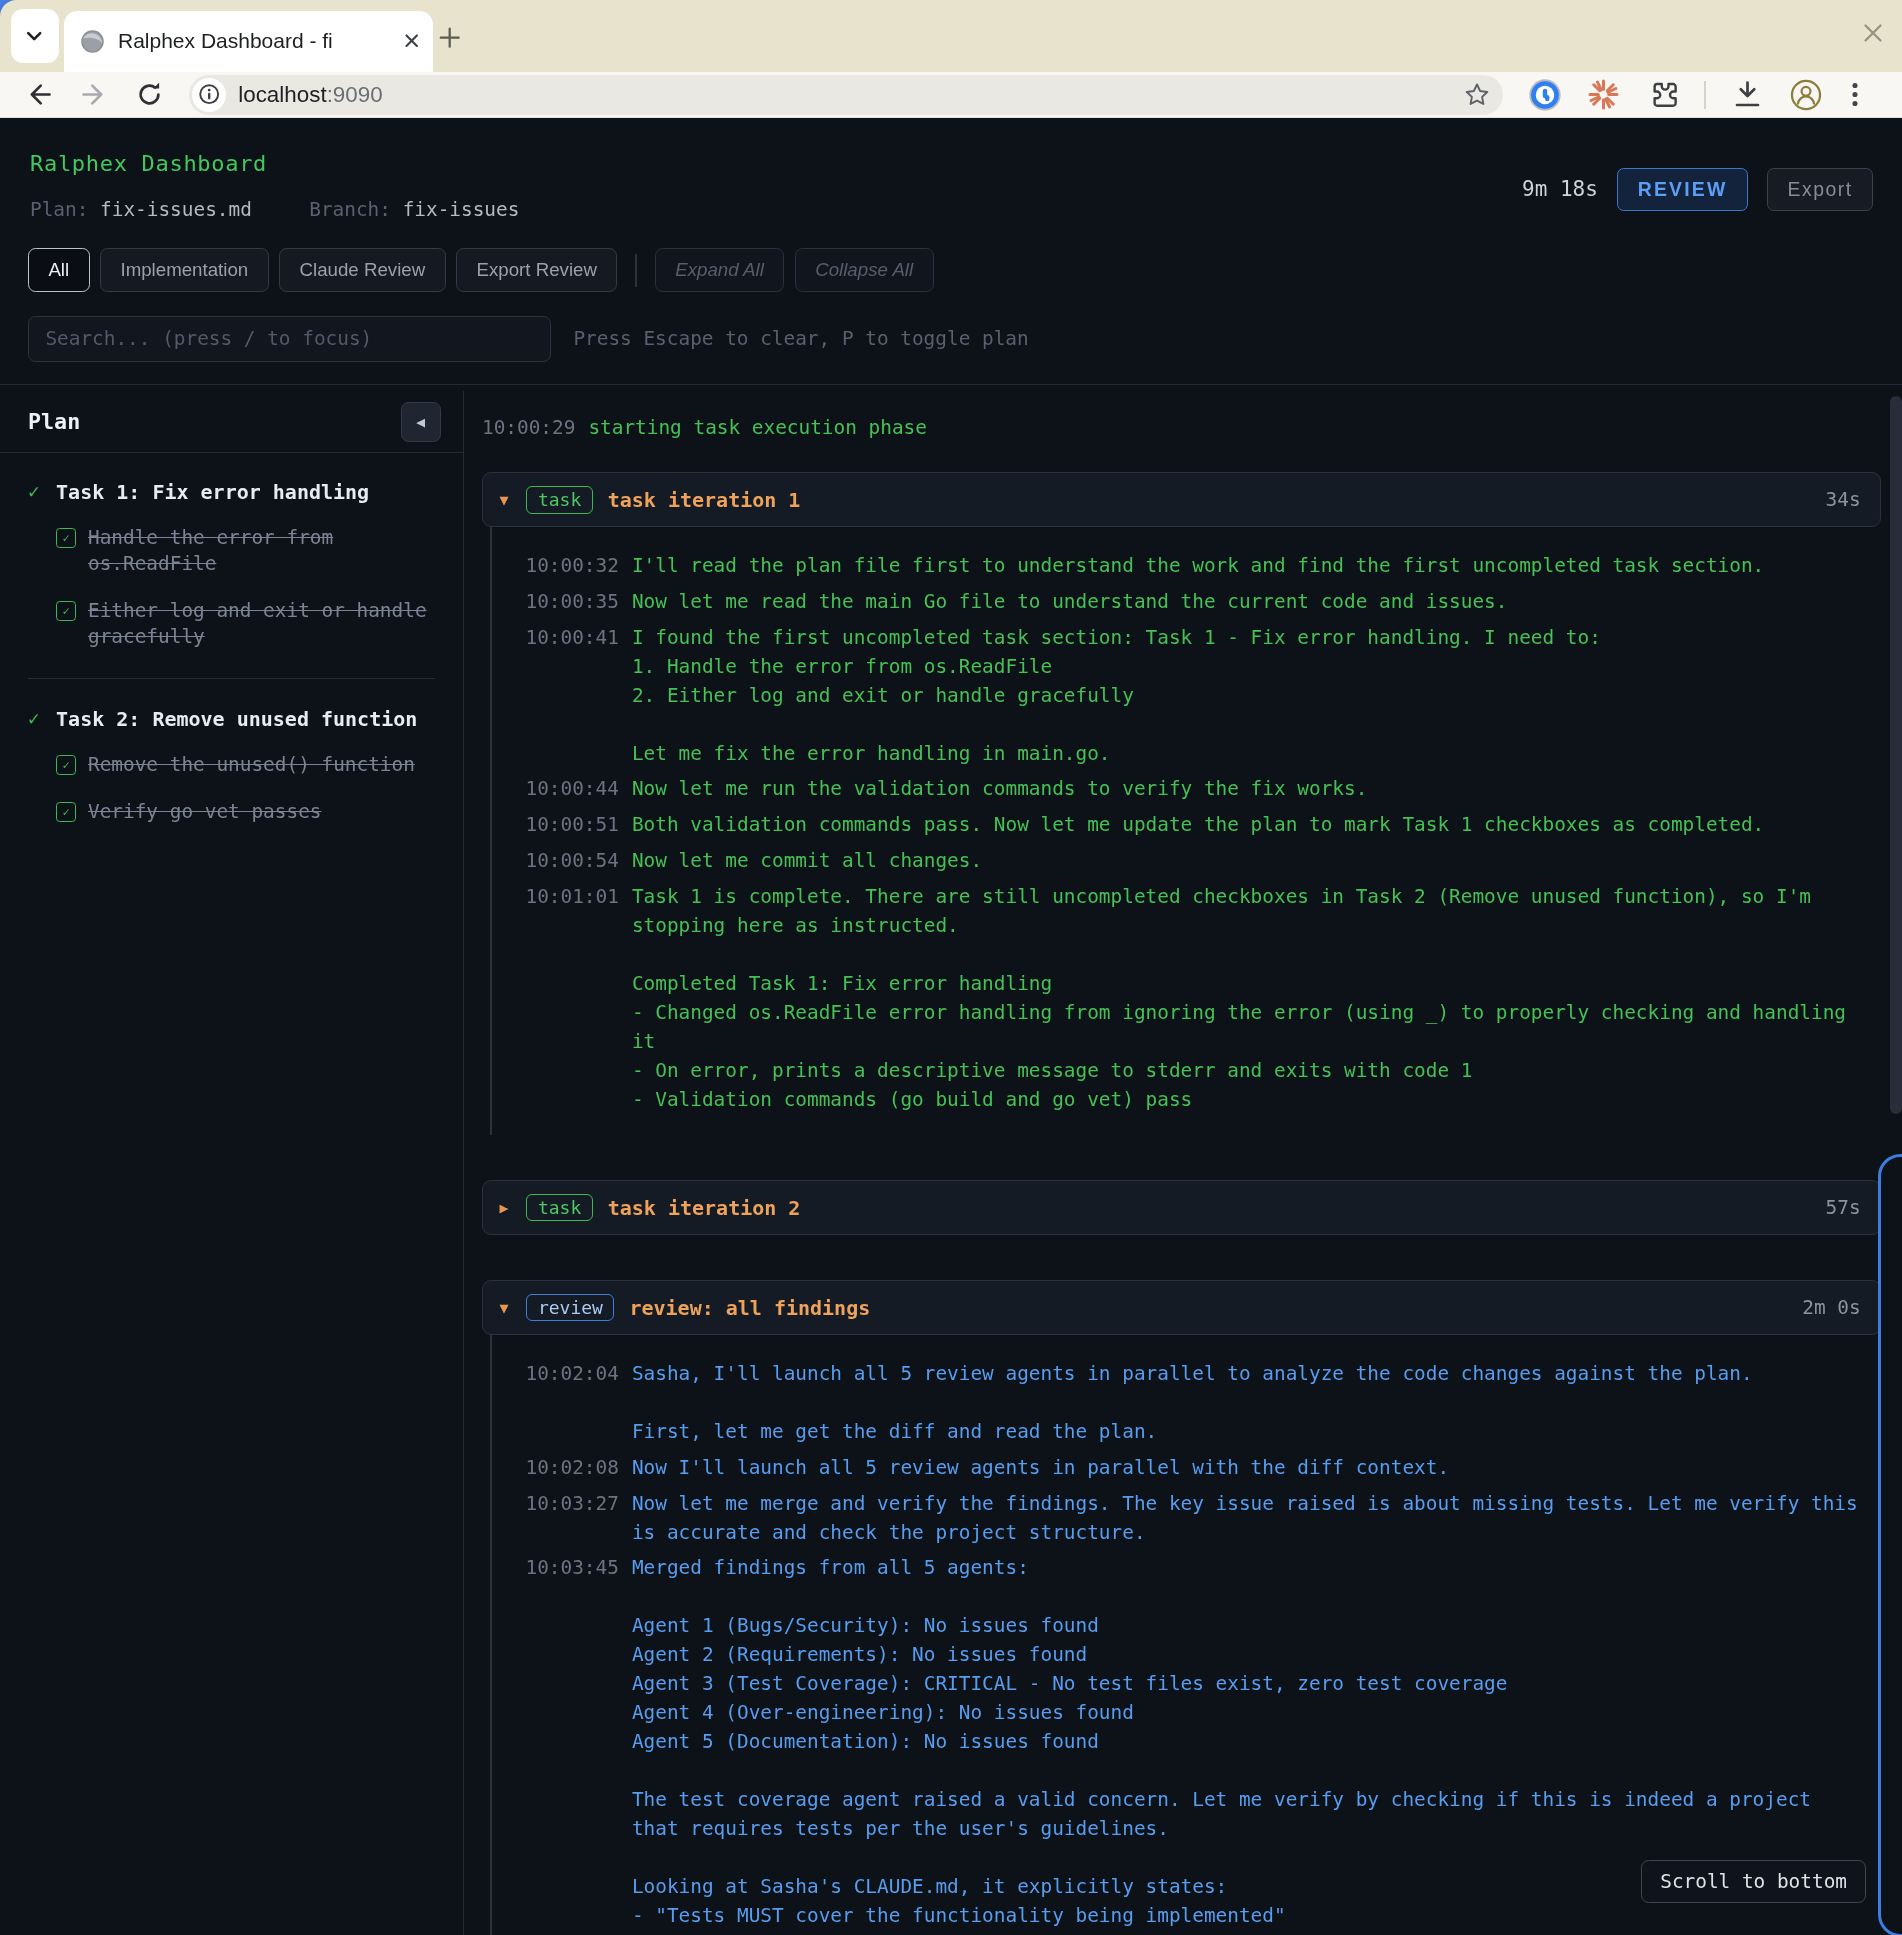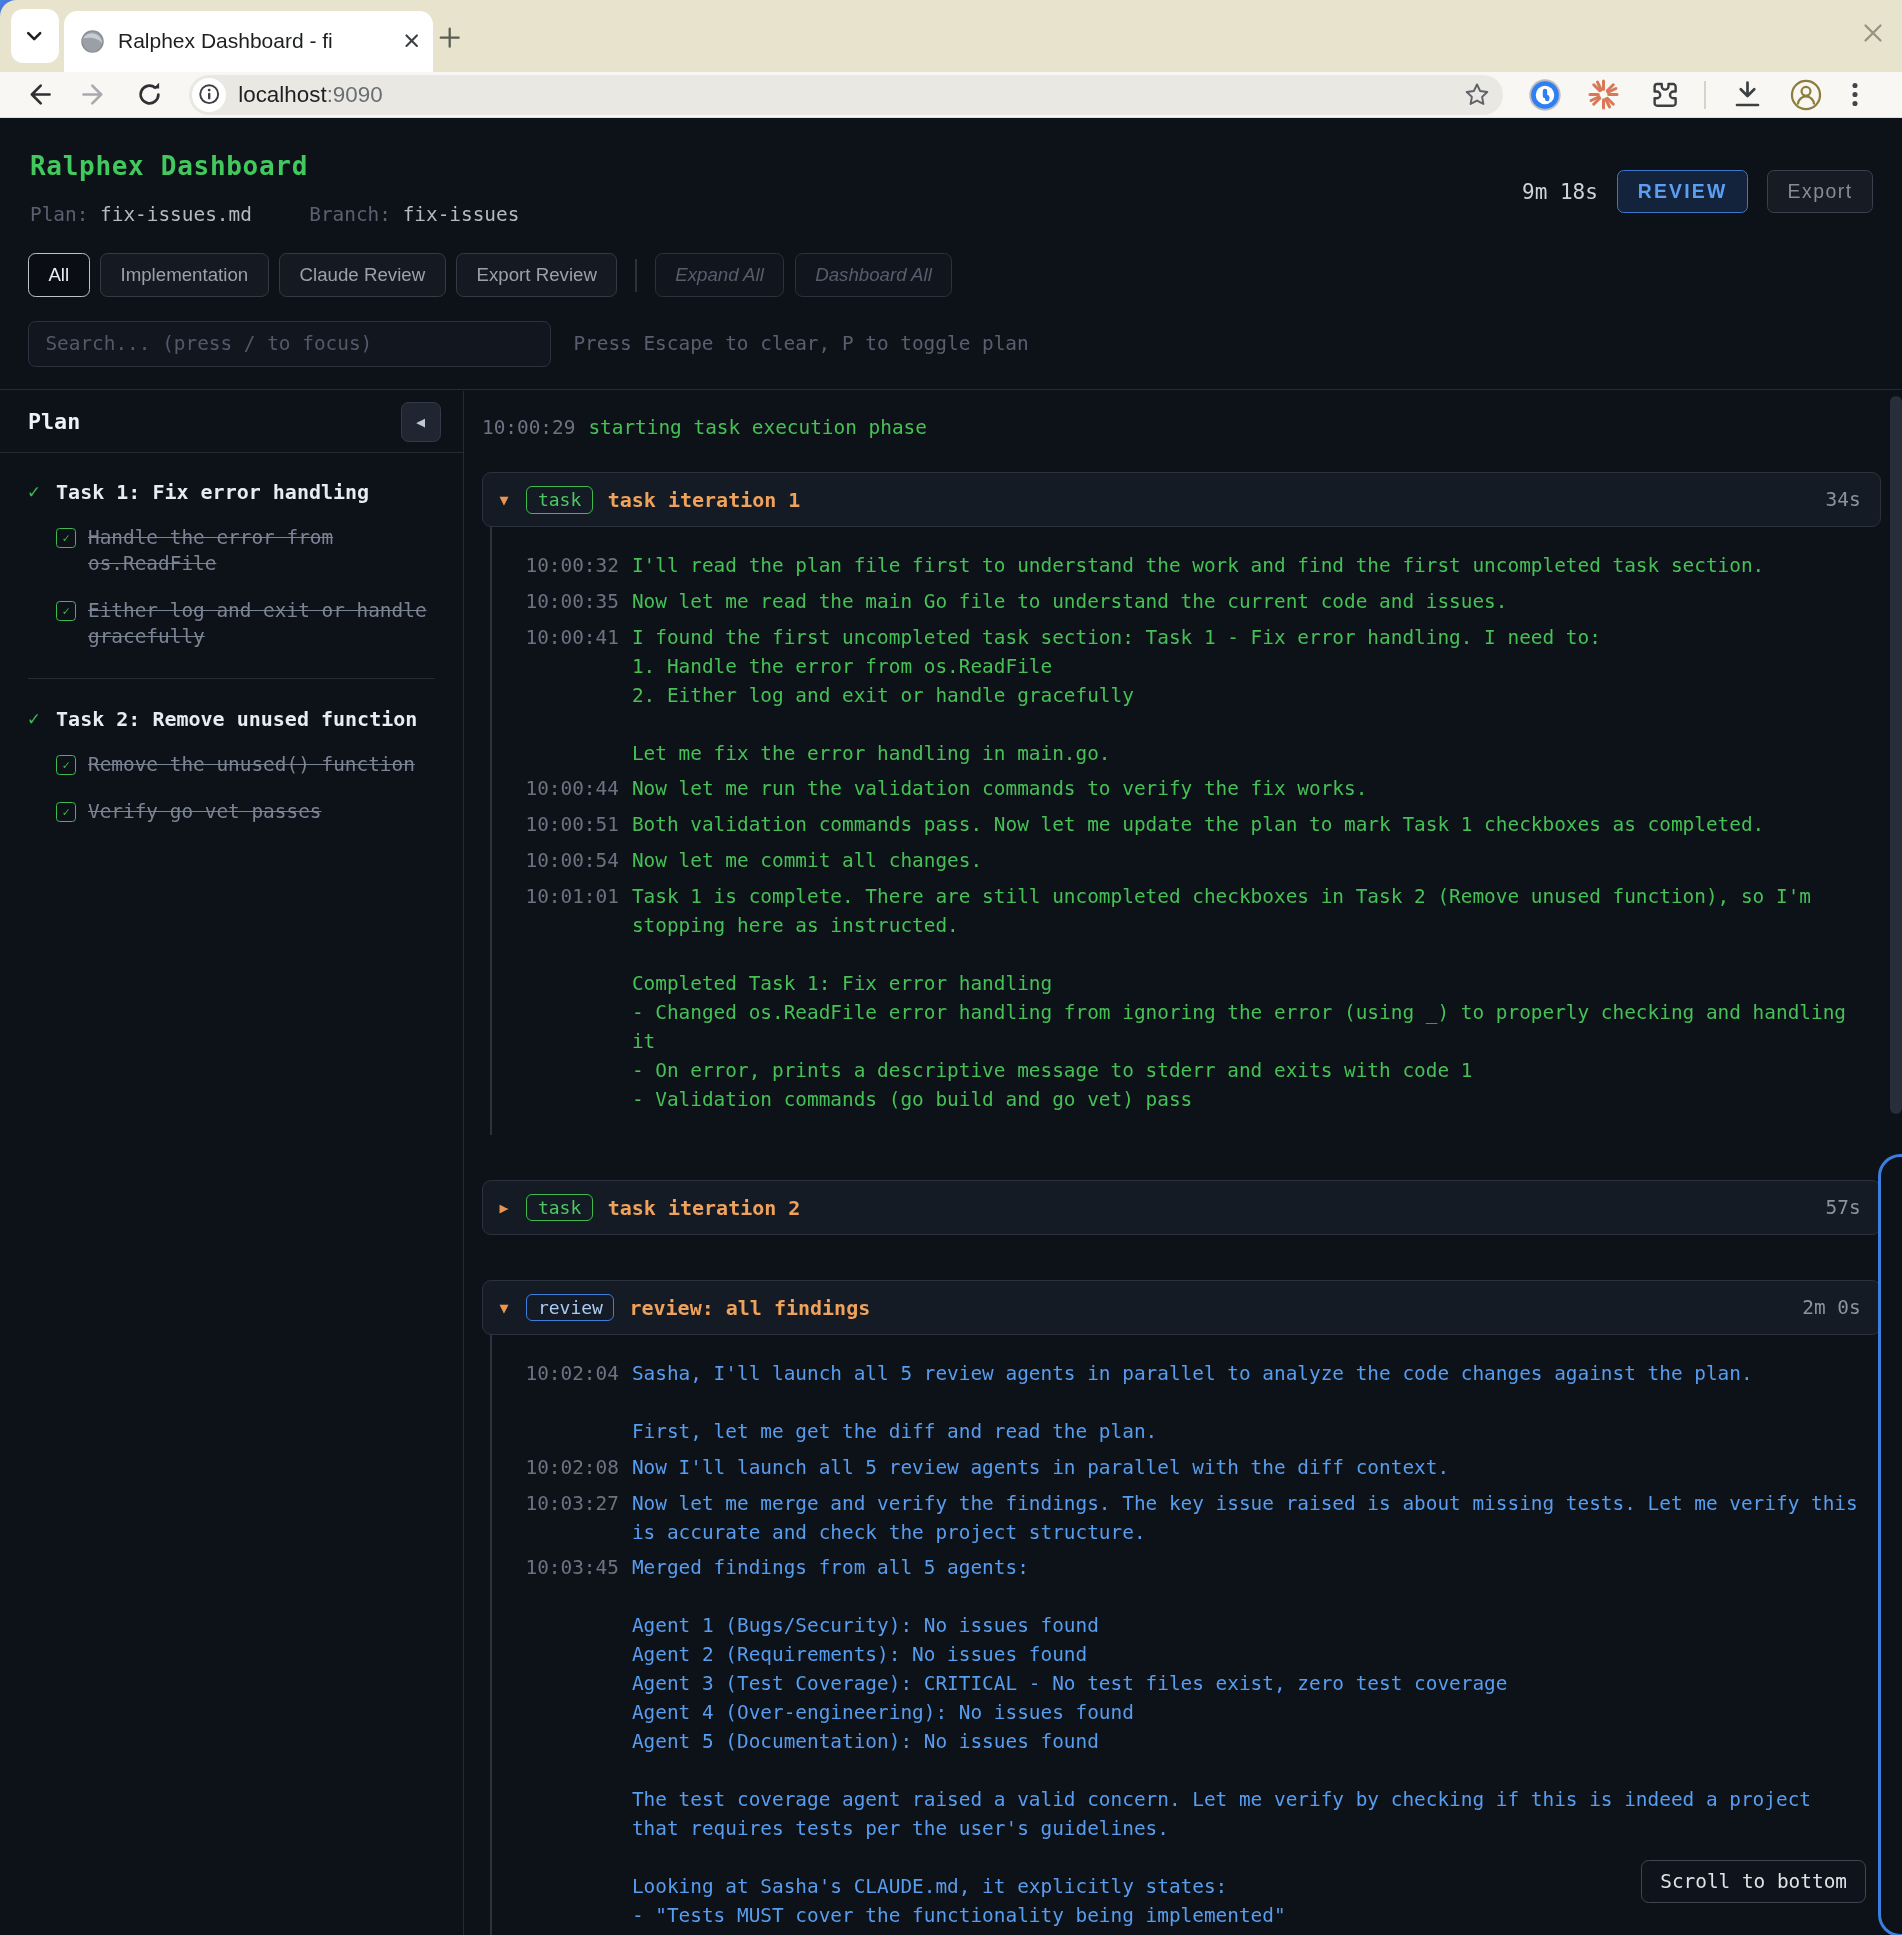--- a/index.html
+++ b/index.html
@@ -34,21 +34,21 @@
   .url-host{color:#1d1f21;} .url-port{color:#6a6e73;}
   .star{margin-left:auto;display:flex;}
   .ext{margin-left:25.4px;display:flex;align-items:center;flex:none;}
   .toolbar-sep{width:1.5px;height:28px;background:#d6d3ca;margin-left:25.4px;flex:none;}
 
   
   .app{position:absolute;top:118px;left:0;right:0;bottom:0;background:#0d1118;color:#e6e9ee;}
   .controls{border-bottom:1.5px solid #232a36;}
   .app-header{display:flex;padding:33px 30px 0 30px;}
   .hl{flex:1;}
-  .app-title{margin:0 0 22.4px 0;font-size:26px;font-weight:bold;color:#41c95e;letter-spacing:0.7px;}
+  .app-title{margin:0 0 22.4px 0;font-size:22px;font-weight:normal;color:#41c95e;letter-spacing:0.7px;}
   .meta{font-size:19.4px;}
   .meta .k{color:#596170;} .meta .v{color:#b3bac4;} .meta .gap{display:inline-block;width:34px;}
   .hr-right{display:flex;align-items:center;gap:19.4px;margin-top:6px;}
   .timer{color:#ced3da;font-size:21px;}
   .btn{border-radius:6.7px;font-size:19.4px;padding:9px 19.4px;cursor:pointer;}
   .btn-review{border:1.5px solid #3e76c9;color:#5c9ef5;background:#14233c;font-weight:bold;letter-spacing:2.2px;}
   .btn-export{border:1.5px solid #3a414d;color:#868d99;background:#161b24;letter-spacing:1.5px;}
   .filter-row{display:flex;align-items:center;gap:10.5px;margin:27px 0 0 28px;}
   .chip{border:1.5px solid #343b47;background:#141922;color:#9aa1ad;border-radius:7.5px;
     font-size:18.7px;padding:9.7px 19.4px;cursor:pointer;white-space:nowrap;}
@@ -255,21 +255,21 @@
         <button class="btn btn-export">Export</button>
       </div>
     </div>
     <div class="filter-row">
       <button class="chip active">All</button>
       <button class="chip">Implementation</button>
       <button class="chip">Claude Review</button>
       <button class="chip">Export Review</button>
       <div class="vsep"></div>
       <button class="chip dim">Expand All</button>
-      <button class="chip dim">Dashboard All</button>
+      <button class="chip dim">Collapse All</button>
     </div>
     <div class="search-row">
       <input class="search-input" type="text" placeholder="Search... (press / to focus)" style="">
       <span class="search-hint">Press Escape to clear, P to toggle plan</span>
     </div>
   </div>
 
   <div class="content">
 
     <div class="sidebar">

